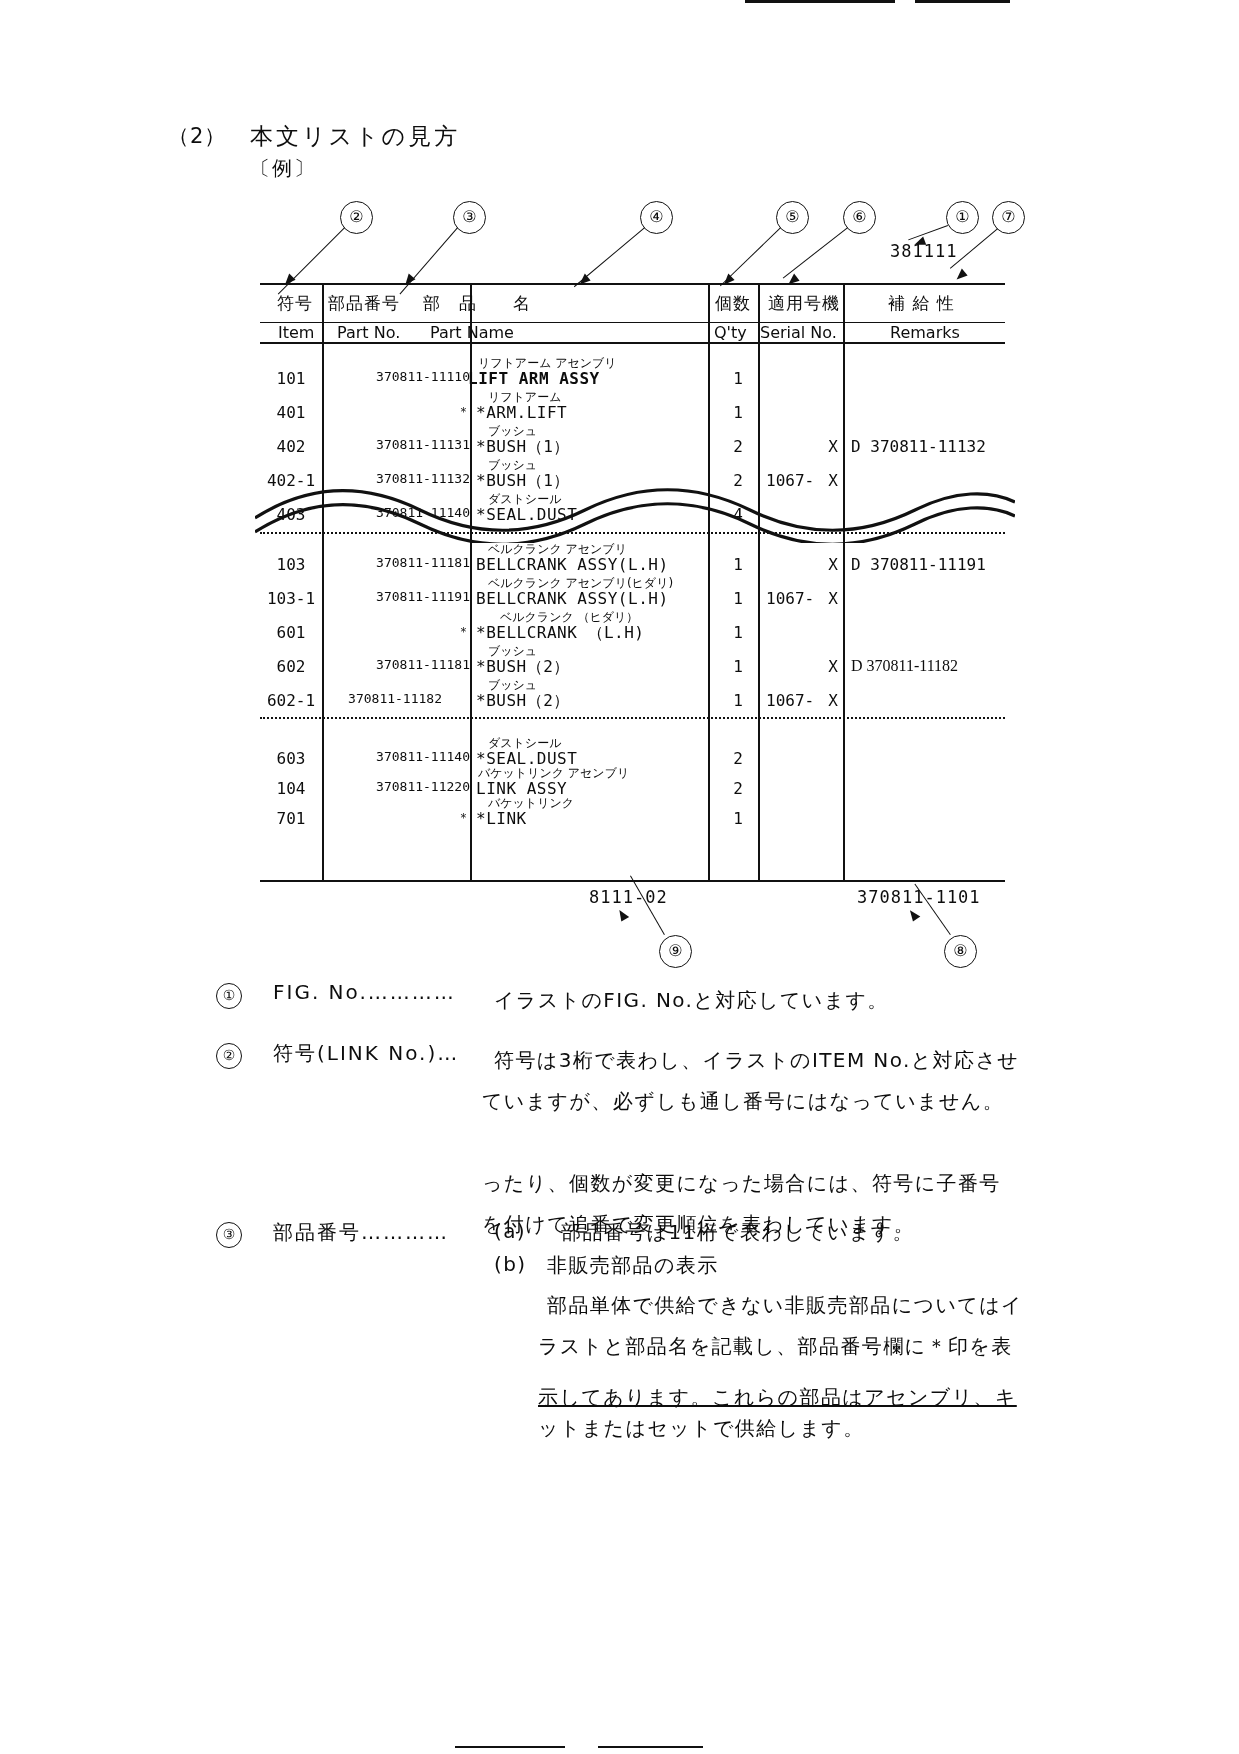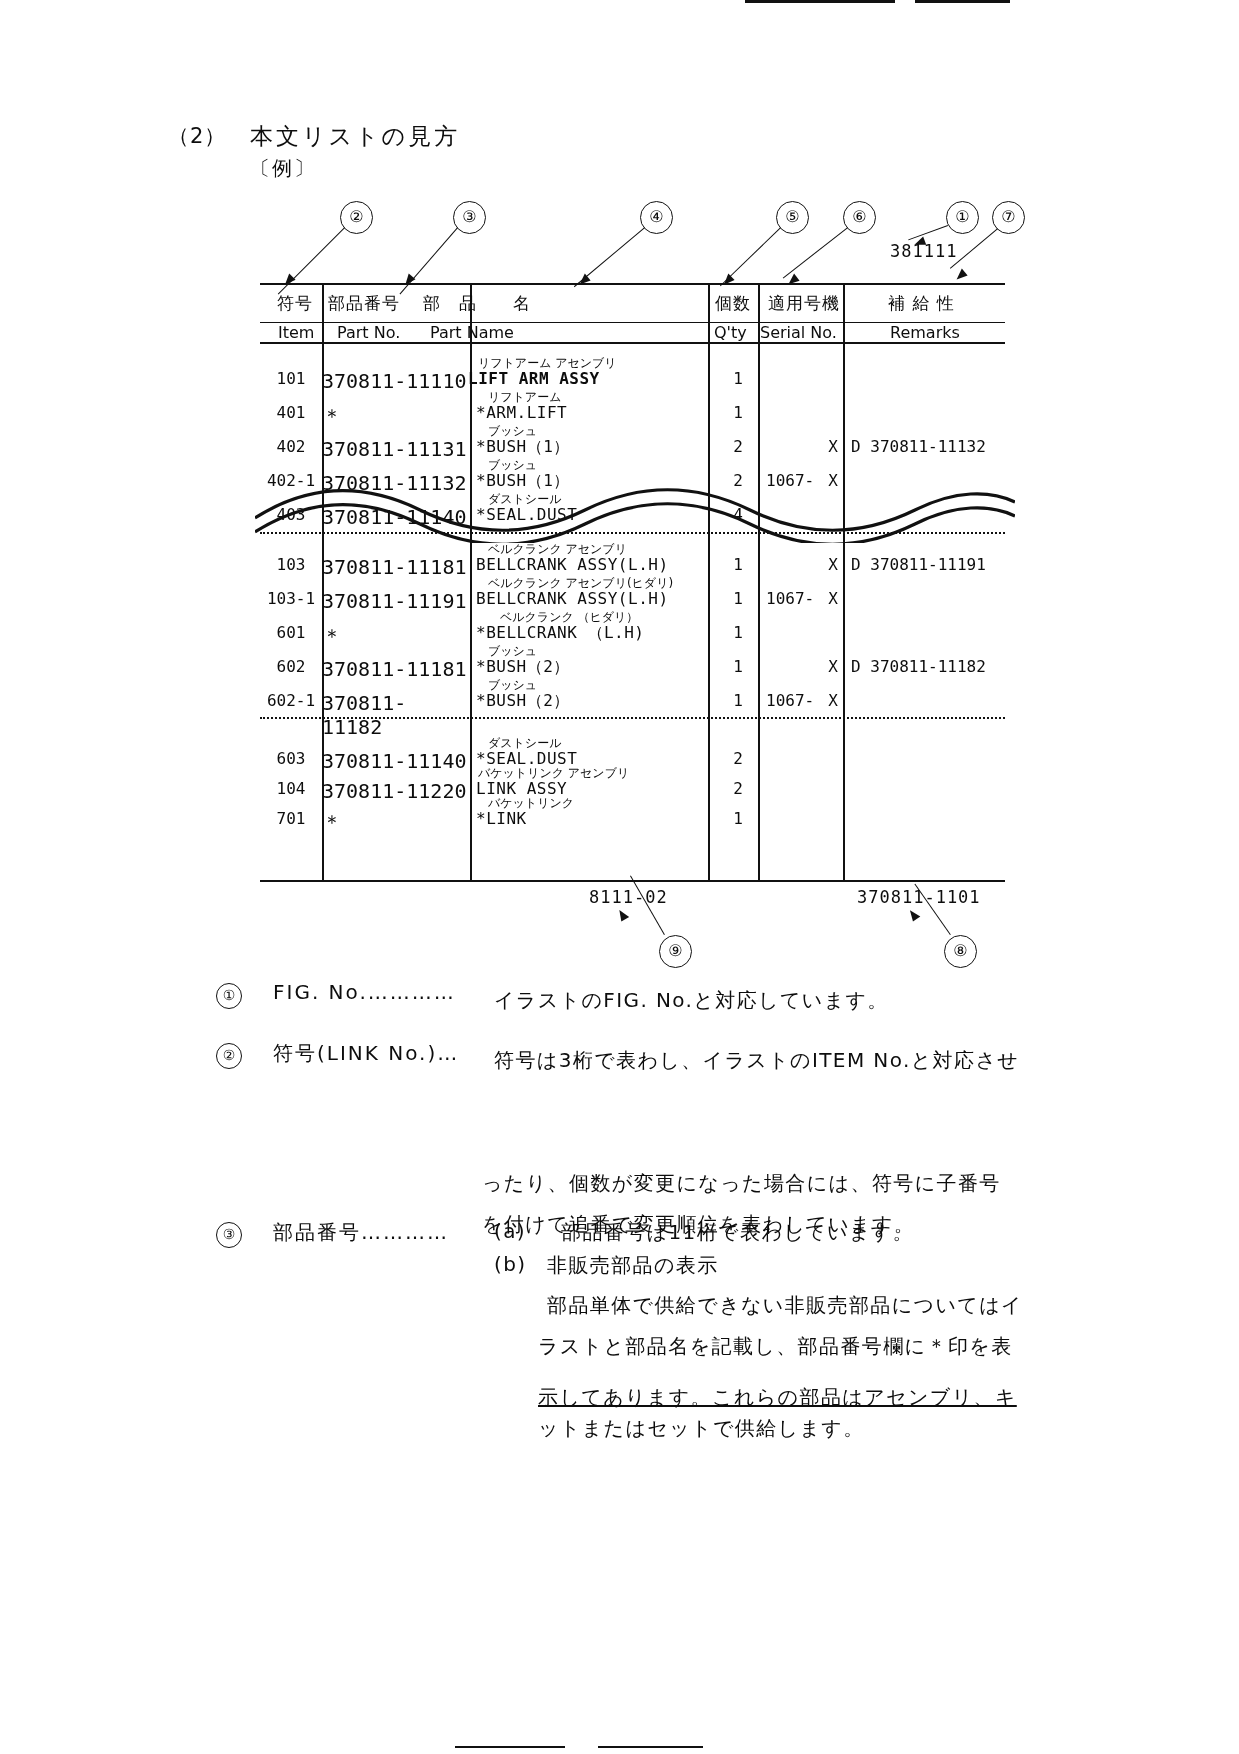--- a/index.html
+++ b/index.html
@@ -37,21 +37,21 @@
   
   .tbl{position:absolute;left:260px;top:283px;width:745px;}
   .tline{position:absolute;background:#111;}
   .vline{position:absolute;width:1.6px;background:#111;}
   .dotline{position:absolute;height:0;border-top:2px dotted #111;}
 
   .hd-jp{position:absolute;font-size:17px;letter-spacing:1px;}
   .hd-en{position:absolute;font-size:16px;font-family:"DejaVu Sans","Liberation Sans",sans-serif;}
 
   .r-item{position:absolute;font-size:16px;font-family:"DejaVu Sans Mono","Liberation Mono",monospace;text-align:center;}
-  .r-pn{position:absolute;font-size:20px;font-family:"DejaVu Sans Mono","Liberation Mono",monospace;text-align:left;}
+  .r-pn{position:absolute;font-size:13px;font-family:"DejaVu Sans Mono","Liberation Mono",monospace;text-align:right;}
   .r-kana{position:absolute;font-size:12px;font-family:"DejaVu Sans","Liberation Sans",sans-serif;letter-spacing:0px;}
   .r-name{position:absolute;font-size:16px;font-family:"DejaVu Sans Mono","Liberation Mono",monospace;letter-spacing:0.5px;}
   .r-qty{position:absolute;font-size:16px;font-family:"DejaVu Sans Mono","Liberation Mono",monospace;text-align:center;width:40px;}
   .r-ser{position:absolute;font-size:16px;font-family:"DejaVu Sans Mono","Liberation Mono",monospace;text-align:right;}
   .r-rem{position:absolute;font-size:16px;font-family:"DejaVu Sans Mono","Liberation Mono",monospace;}
 
   .figno{position:absolute;font-size:17px;font-family:"DejaVu Sans Mono","Liberation Mono",monospace;letter-spacing:1px;}
 
   
   .wave{position:absolute;left:255px;top:488px;width:760px;height:55px;}
@@ -195,21 +195,21 @@
     <div class="r-pn" style="left:62px;top:340px;width:148px;">＊</div>
     <div class="r-name" style="left:216px;top:340px;">*BELLCRANK （L.H)</div>
     <div class="r-qty" style="left:458px;top:340px;">1</div>
 
     <div class="r-kana" style="left:228px;top:360px;">ブッシュ</div>
     <div class="r-item" style="left:0;top:374px;width:62px;">602</div>
     <div class="r-pn" style="left:62px;top:374px;width:148px;">370811-11181</div>
     <div class="r-name" style="left:216px;top:374px;">*BUSH（2）</div>
     <div class="r-qty" style="left:458px;top:374px;">1</div>
     <div class="r-ser" style="left:500px;top:374px;width:78px;">X</div>
-    <div class="r-rem" style="left:591px;top:374px;">D 370811-11182</div>
+    <div class="r-rem" style="left:591px;top:374px;font-family:Liberation Serif, serif;">D 370811-11182</div>
 
     <div class="r-kana" style="left:228px;top:394px;">ブッシュ</div>
     <div class="r-item" style="left:0;top:408px;width:62px;">602-1</div>
     <div class="r-pn" style="left:62px;top:408px;width:120px;">370811-11182</div>
     <div class="r-name" style="left:216px;top:408px;">*BUSH（2）</div>
     <div class="r-qty" style="left:458px;top:408px;">1</div>
     <div class="r-rem" style="left:506px;top:408px;">1067-</div>
     <div class="r-ser" style="left:500px;top:408px;width:78px;">X</div>
 
     <div class="dotline" style="left:0;top:434px;width:745px;"></div>
@@ -250,20 +250,21 @@
   <div class="lead" style="left:950px;top:935px;width:62px;transform:rotate(-125deg);"></div>
   <div class="arrowhead" style="left:908px;top:910px;transform:rotate(-125deg);"></div>
 
   <div class="note-circ" style="left:216px;top:983px;">①</div>
   <div class="note-term" style="left:273px;top:980px;">FIG. No.…………</div>
   <div class="note-body" style="left:494px;top:980px;">イラストのFIG. No.と対応しています。</div>
 
   <div class="note-circ" style="left:216px;top:1043px;">②</div>
   <div class="note-term" style="left:273px;top:1040px;">符号(LINK No.)…</div>
   <div class="note-body" style="left:494px;top:1040px;">符号は3桁で表わし、イラストのITEM No.と対応させ</div>
+  <div class="note-body" style="left:482px;top:1081px;">ていますが、必ずしも通し番号にはなっていません。</div>
   <div class="note-body" style="left:482px;top:1163px;">ったり、個数が変更になった場合には、符号に子番号</div>
   <div class="note-body" style="left:482px;top:1204px;">を付けて追番で変更順位を表わしています。</div>
 
   <div class="note-circ" style="left:216px;top:1222px;">③</div>
   <div class="note-term" style="left:273px;top:1219px;">部品番号…………</div>
   <div class="note-sub" style="left:494px;top:1219px;">(a)</div>
   <div class="note-sub" style="left:561px;top:1219px;">部品番号は11桁で表わしています。</div>
   <div class="note-sub" style="left:494px;top:1252px;">(b)</div>
   <div class="note-sub" style="left:547px;top:1252px;">非販売部品の表示</div>
   <div class="note-body" style="left:547px;top:1285px;">部品単体で供給できない非販売部品についてはイ</div>

